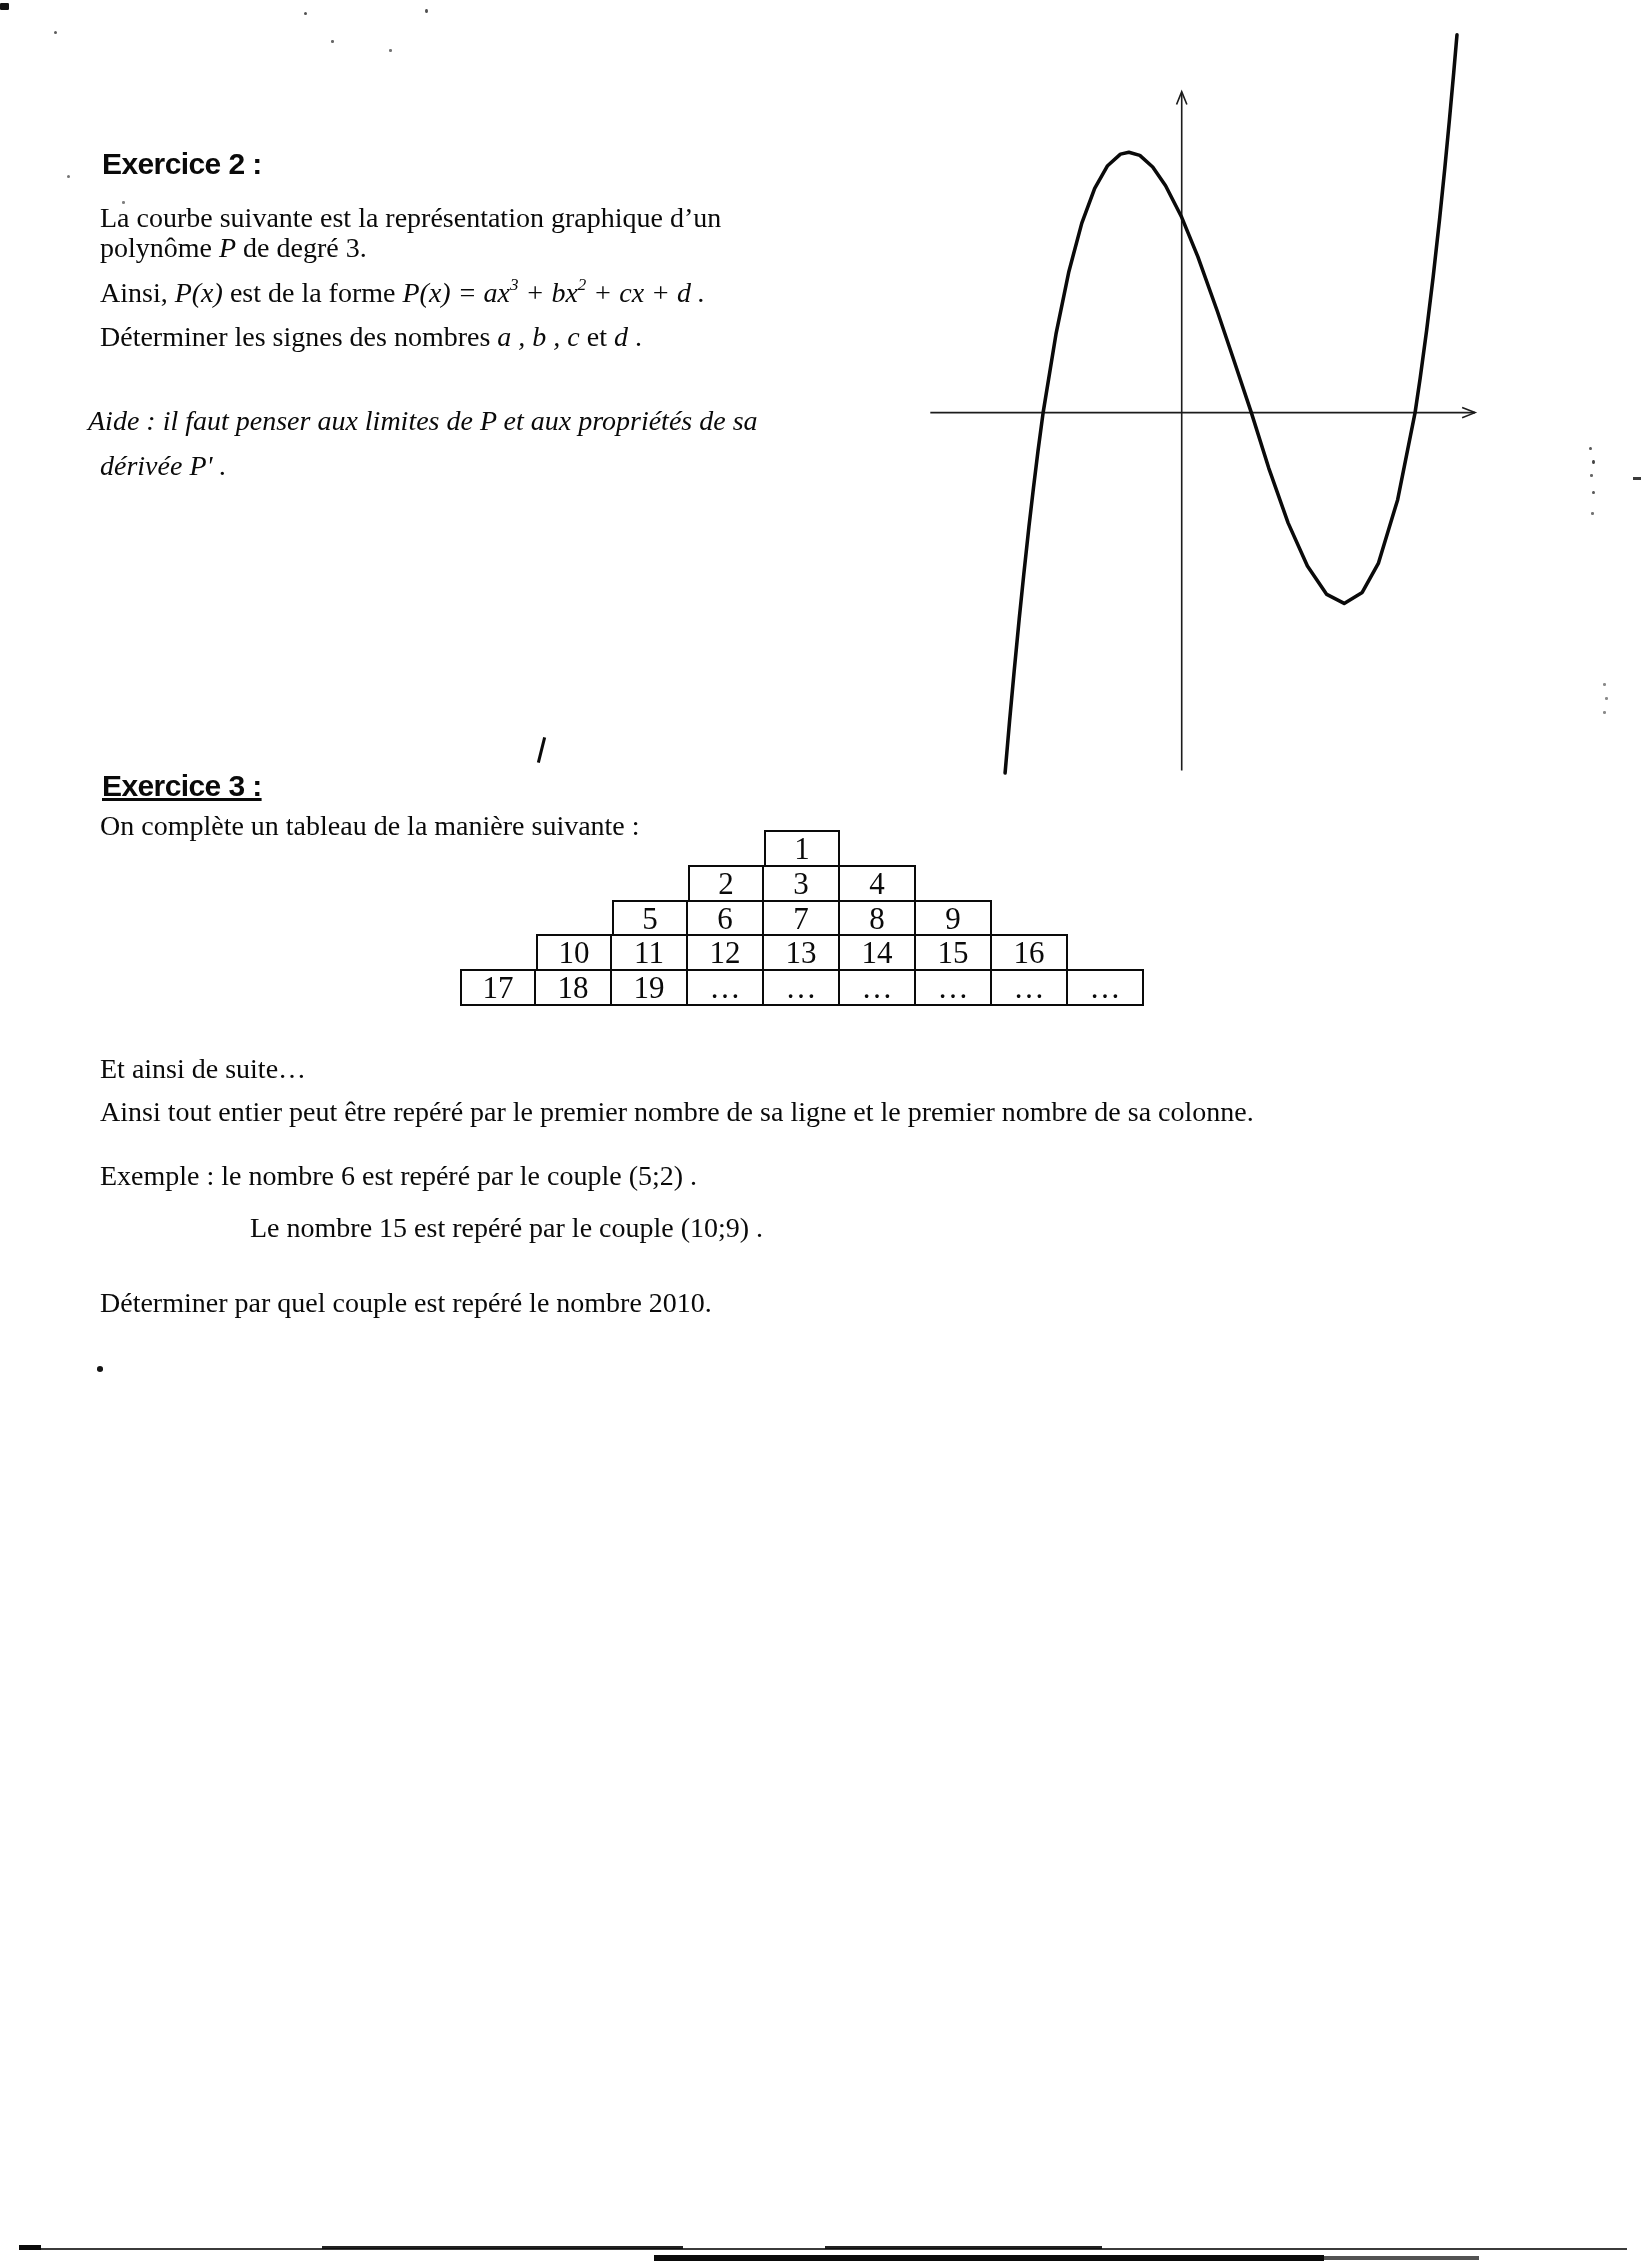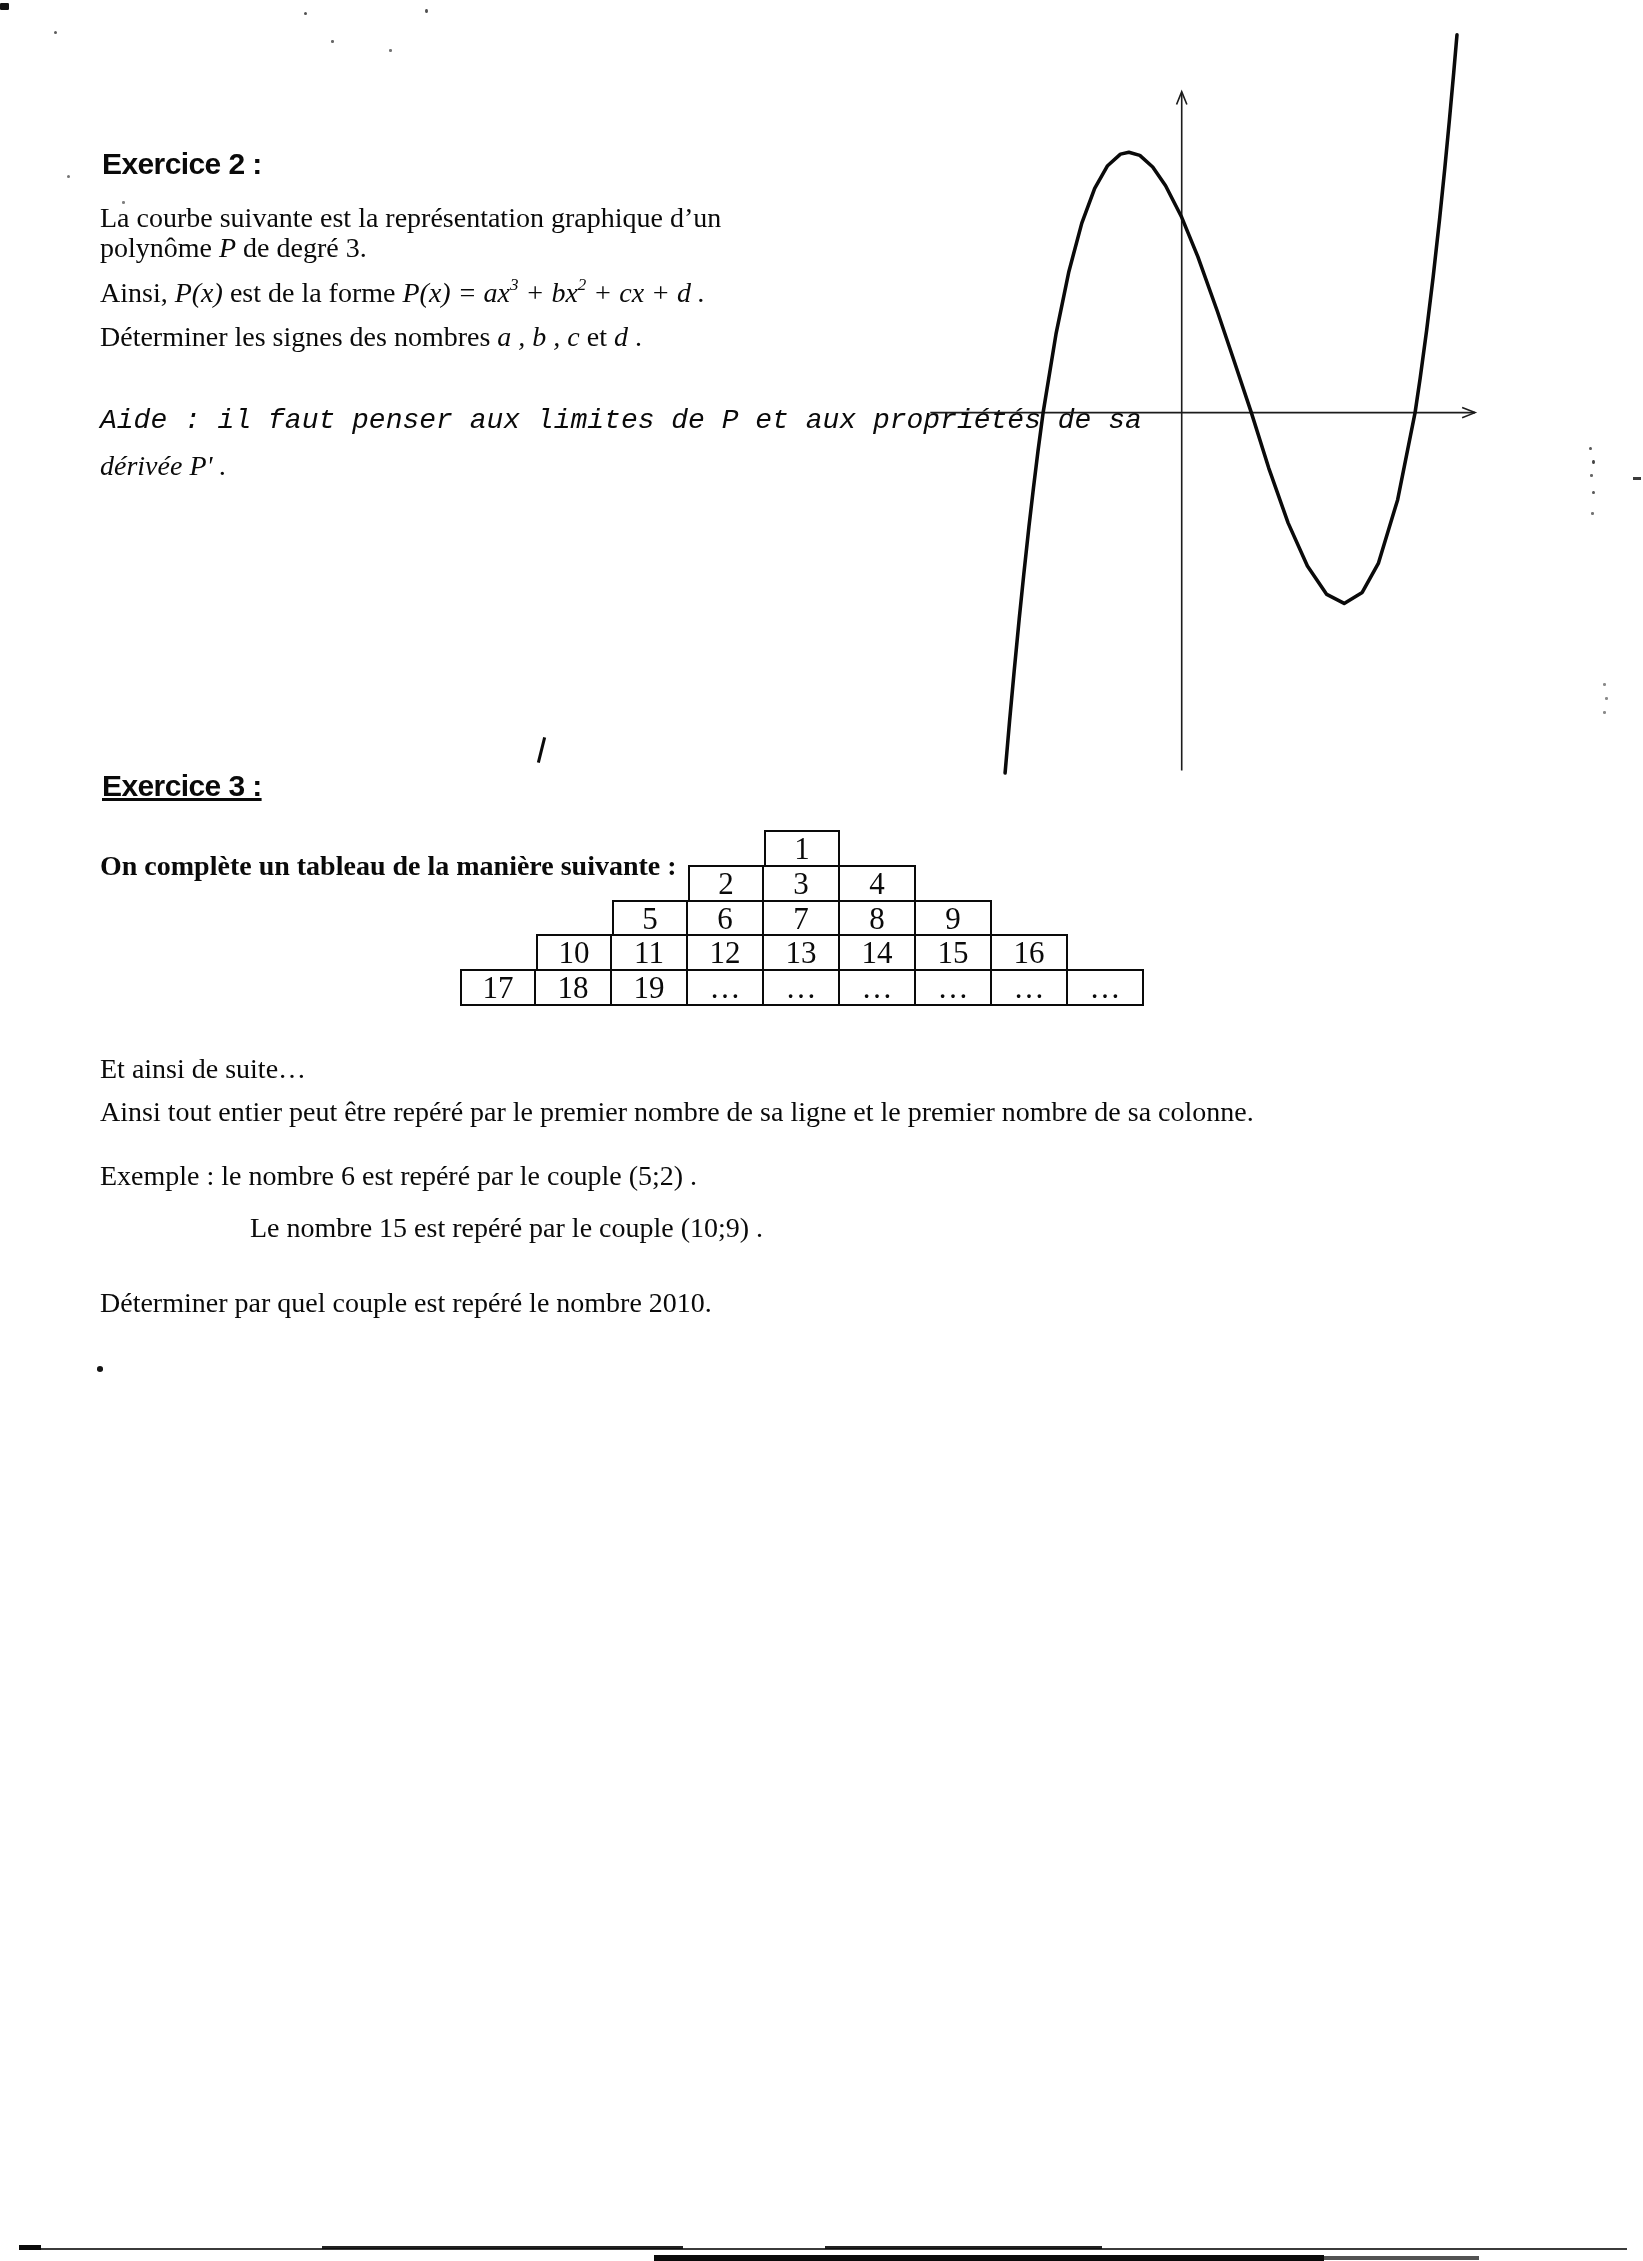--- a/index.html
+++ b/index.html
@@ -47,41 +47,41 @@
   <h2 class="abs head" style="left:102px;top:124px;">Exercice 2 :</h2>
 
   <p class="abs body" style="left:100px;top:176px;">La courbe suivante est la représentation graphique d’un</p>
 
   <p class="abs body" style="left:100px;top:206px;"><span>polynôme </span><span class="m">P</span><span> de degré 3.</span></p>
 
   <p class="abs body" style="left:100px;top:251px;"><span>Ainsi,  </span><span class="m">P(x)</span><span> est de la forme  </span><span class="m">P(x) = ax</span><span class="sup">3</span><span class="m"> + bx</span><span class="sup">2</span><span class="m"> + cx + d .</span></p>
 
   <p class="abs body" style="left:100px;top:295px;text-align:right;"><span>Déterminer les signes des nombres  </span><span class="m">a , b , c</span><span> et </span><span class="m">d</span><span> .</span></p>
 
-  <p class="abs body it" style="left:100px;top:379px;font-family:Liberation Mono, monospace;">Aide : il faut penser aux limites de P et aux propriétés de sa</p>
+  <p class="abs body it" style="left:88px;top:379px;">Aide : il faut penser aux limites de P et aux propriétés de sa</p>
   <p class="abs body it" style="left:100px;top:424px;">dérivée P' .</p>
 </section>
 
 <figure class="abs" style="left:927px;top:31px;margin:0;">
   <svg width="561" height="751" viewBox="0 0 870 1165">
 
     <line id="x-axis" x1="5" y1="592" x2="850" y2="592" stroke="#1c1c1c" stroke-width="2.5"></line>
     <polyline points="830,584 850,592 830,600" fill="none" stroke="#1c1c1c" stroke-width="2.5"></polyline>
 
     <line id="y-axis" x1="395" y1="1147" x2="395" y2="96" stroke="#1c1c1c" stroke-width="2.5"></line>
     <polyline points="387,114 395,94 403,114" fill="none" stroke="#1c1c1c" stroke-width="2.5"></polyline>
 
     <polyline id="curve-path" fill="none" stroke="#0a0a0a" stroke-width="5.5" stroke-linecap="round" stroke-linejoin="round" points="121,1151 128,1070 135,994 143,911 150,843 158,769 165,709 172,652 180,592 200,470 220,373 240,298 260,244 280,209 300,191 313,188 330,193 350,211 370,240 395,289 420,350 450,434 475,508 503,592 530,678 560,763 590,830 620,874 647,888 675,871 700,826 730,727 757,592 765,538 775,464 785,382 795,292 803,214 810,141 817,64 822,6"></polyline>
   </svg>
 </figure>
 
 <section>
   <h2 class="abs head" style="left:102px;top:746px;text-decoration:underline;">Exercice 3 :</h2>
 
-  <p class="abs body" style="left:100px;top:824px;font-weight:bold;">On complète un tableau de la manière suivante :</p>
+  <p class="abs body" style="left:100px;top:784px;">On complète un tableau de la manière suivante :</p>
 
   <div id="pyramid">
       <div class="prow" style="top: 830px; left: 764px;">
         <div class="pcell tbl-num">1</div>
       </div>
       <div class="prow" style="top: 865px; left: 688px;">
         <div class="pcell tbl-num">2</div>
         <div class="pcell tbl-num">3</div>
         <div class="pcell tbl-num">4</div>
       </div>

